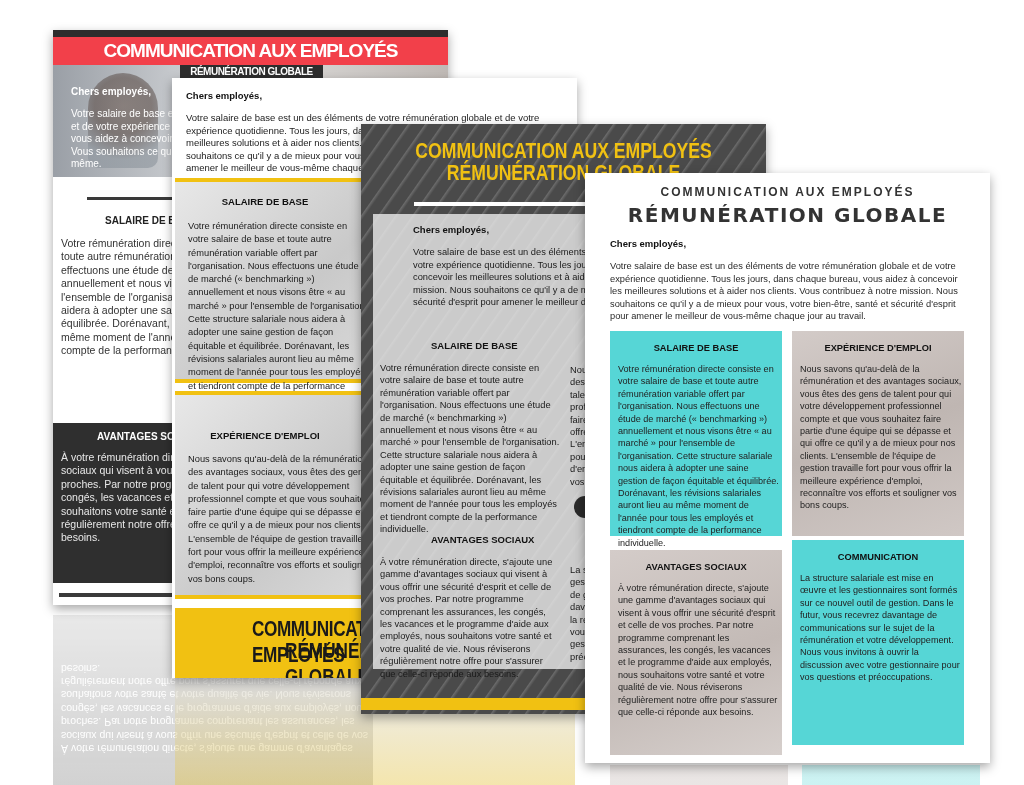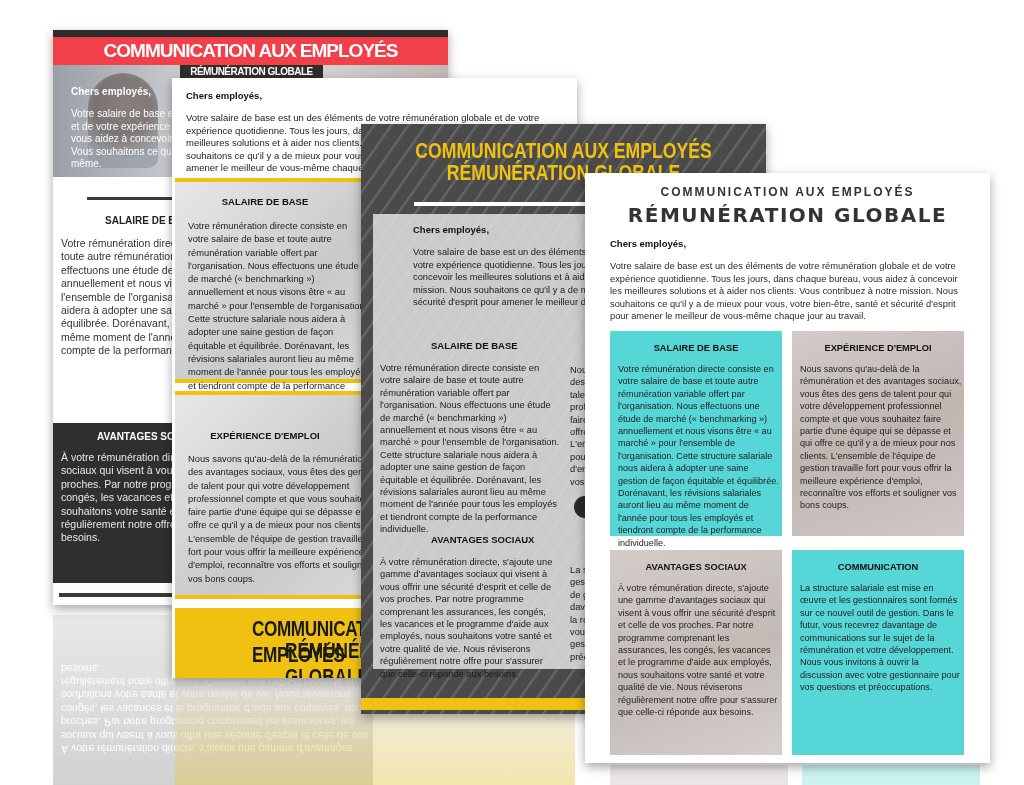--- a/index.html
+++ b/index.html
@@ -66,21 +66,21 @@
   #s4 .kicker { position: absolute; left: 0; top: 12px; width: 100%; text-align: center; font-weight: bold; font-size: 12px; letter-spacing: 2px; color: #333; }
   #s4 .title { position: absolute; left: 0; top: 30px; width: 100%; text-align: center; font-weight: bold; font-size: 20px; letter-spacing: 1.5px; color: #333; font-family: "DejaVu Sans", sans-serif; }
   #s4 .greet { position: absolute; left: 25px; top: 65px; font-weight: bold; font-size: 9.5px; color: #111; }
   #s4 .intro { position: absolute; left: 25px; top: 87px; width: 360px; font-size: 9.3px; line-height: 12.5px; color: #2a2a2a; }
   #s4 .card { position: absolute; width: 172px; height: 205px; }
   #s4 .card .t { position: absolute; left: 0; top: 12px; width: 100%; text-align: center; font-weight: bold; font-size: 9.3px; color: #111; }
   #s4 .card .b { position: absolute; left: 8px; top: 32px; width: 162px; font-size: 9.1px; line-height: 12.4px; color: #222; }
   #c1 { left: 25px; top: 158px; background: #56d6d6; }
   #c2 { left: 207px; top: 158px; background: linear-gradient(160deg, #d3cbc8 0%, #bfb6b2 50%, #d0c8c5 100%); }
   #c3 { left: 25px; top: 377px; background: linear-gradient(160deg, #d4ccc9 0%, #c3bab6 55%, #d6cfcc 100%); }
-  #c4 { left: 207px; top: 377px; background: #56d6d6; }
+  #c4 { left: 207px; top: 367px; background: #56d6d6; }
 </style>
 </head>
 <body>
 
 <div class="reflection" style="left:53px; top:615px; width:320px; height:170px; background:linear-gradient(#9a9a9a, #cfcfcf); transform:scaleY(-1);">
   <div style="position:absolute; left:8px; top:30px; width:310px; color:#fff; font-size:10.5px; line-height:13.4px;">À votre rémunération directe, s'ajoute une gamme d'avantages sociaux qui visent à vous offrir une sécurité d'esprit et celle de vos proches. Par notre programme comprenant les assurances, les congés, les vacances et le programme d'aide aux employés, nous souhaitons votre santé et votre qualité de vie. Nous réviserons régulièrement notre offre pour s'assurer que celle-ci réponde aux besoins.</div>
 </div>
 <div class="reflection" style="left:175px; top:678px; width:400px; height:107px; background:linear-gradient(#e6c64a, #d9d9d9); transform:scaleY(-1);"></div>
 <div class="reflection" style="left:610px; top:765px; width:370px; height:20px; background:linear-gradient(90deg,#cfc6c3 0 48%, #ffffff 48% 52%, #8ee3e3 52% 100%);"></div>
 

